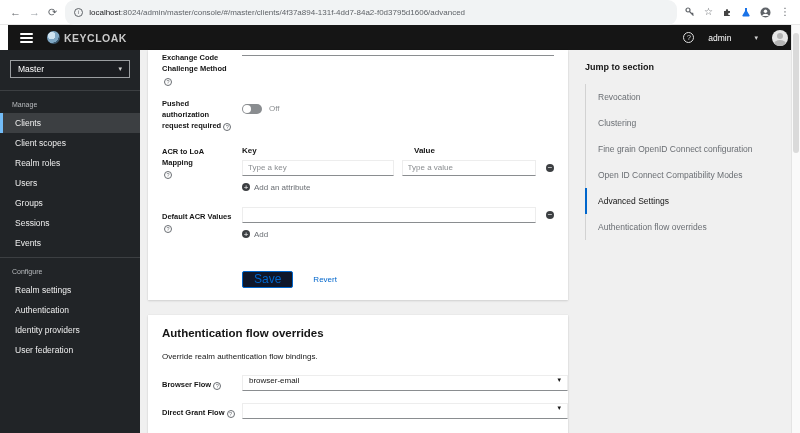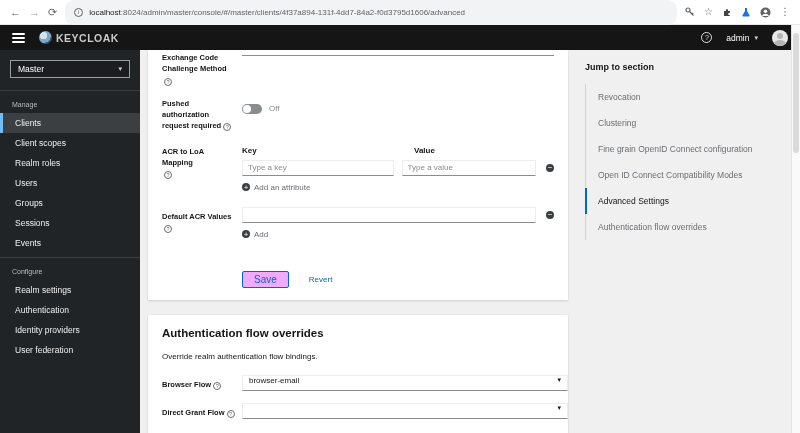--- a/index.html
+++ b/index.html
@@ -12,29 +12,29 @@
   .urlpill { flex:1; height:25px; background:#f1f3f4; border-radius:9px; display:flex; align-items:center; padding:0 9px; gap:6px; min-width:0; }
   .urlpill .infoicon { width:9px; height:9px; border:1px solid #5f6368; border-radius:50%; font-size:6px; color:#5f6368; display:flex; align-items:center; justify-content:center; flex:none; }
   .urltext { font-size:8px; white-space:nowrap; overflow:hidden; }
   .urltext .host { color:#202124; }
   .urltext .rest { color:#5f6368; }
   .chromeicons { display:flex; align-items:center; gap:9px; flex:none; }
   .chromeicons svg { display:block; }
   .chromeicons .glyph { font-size:10px; color:#5f6368; line-height:1; }
 
   
-  .appheader { height:25px; background:#151515; display:flex; align-items:center; padding:0 12px; }
+  .appheader { height:25px; background:#151515; display:flex; align-items:center; padding:0 12px;margin-left:8px; }
   .hamburger { width:13px; display:flex; flex-direction:column; gap:2px; margin-right:14px; cursor:pointer; }
   .hamburger i { display:block; height:2px; background:#fff; border-radius:1px; }
   .brand { display:flex; align-items:center; gap:4px; }
   .brandmark { width:13px; height:13px; border-radius:50%; background:radial-gradient(circle at 35% 35%, #cfe3f1 0 30%, #7fa7c4 31% 60%, #3e5a70 61% 100%); }
   .brandtext { font-size:10.5px; font-weight:bold; letter-spacing:0.5px; color:#c9c9c9; }
   .headright { margin-left:auto; display:flex; align-items:center; gap:14px; }
   .helpicon { width:11px; height:11px; border:1px solid #e0e0e0; border-radius:50%; color:#e0e0e0; font-size:7px; display:flex; align-items:center; justify-content:center; cursor:pointer; }
-  .userdrop { display:flex; align-items:center; gap:5px; color:#fff; font-size:8.5px; cursor:pointer;justify-content:flex-end; }
+  .userdrop { display:flex; align-items:center; gap:23px; color:#fff; font-size:8.5px; cursor:pointer;justify-content:flex-end; }
   .userdrop .caret { font-size:7px; color:#d2d2d2; }
   .avatar { width:16px; height:16px; border-radius:50%; background:#e8e8e8; position:relative; overflow:hidden; cursor:pointer; }
   .avatar::before { content:''; position:absolute; top:3px; left:5px; width:6px; height:6px; border-radius:50%; background:#b5b5b5; }
   .avatar::after { content:''; position:absolute; top:10px; left:2px; width:12px; height:8px; border-radius:50%; background:#b5b5b5; }
 
   
   .shell { display:flex; height:408px; }
   .sidebar { width:140px; flex:none; background:#212427; color:#fff; }
   .realmbox { margin:10px 10px 12px 10px; border:1px solid #9b9ea1; background:#1b1d21; height:18px; display:flex; align-items:center; justify-content:space-between; padding:0 7px; font-size:8.5px; color:#fff; cursor:pointer; }
   .realmbox .caret { font-size:7px; color:#d2d2d2; }
@@ -64,21 +64,21 @@
   .kvrow { display:flex; align-items:center; margin-top:5px; gap:0; }
   input.txt { height:16px; border:1px solid #ededed; border-bottom:1px solid #8a8d90; font-family:"Liberation Sans", sans-serif; font-size:8px; padding:0 5px; color:#151515; background:#fff; outline:none; }
   input.txt::placeholder { color:#8a8d90; }
   .keyinput { width:158px; margin-right:8px; }
   .valinput { width:140px; margin-right:10px; }
   .fullinput { width:306px; margin-right:10px; }
   .minus { width:8px; height:8px; border-radius:50%; background:#3c3f42; color:#fff; font-size:8px; line-height:7px; display:inline-flex; align-items:center; justify-content:center; flex:none; cursor:pointer; }
   .addlink { display:inline-flex; align-items:center; gap:4px; font-size:8px; color:#6a6e73; margin-top:7px; cursor:pointer; }
   .plus { width:8px; height:8px; border-radius:50%; background:#3c3f42; color:#fff; font-size:8px; line-height:7px; display:inline-flex; align-items:center; justify-content:center; }
   .actions { display:flex; align-items:center; margin-left:80px; }
-  .savebtn { height:17px; padding:0 11px; background:#f0abfc; border:1px solid #0066cc; border-radius:2px; color:#0066cc; font-size:10px; font-family:"Liberation Sans", sans-serif; cursor:pointer; }
+  .savebtn { height:17px; padding:0 11px; background:#0f172a; border:1px solid #0066cc; border-radius:2px; color:#0066cc; font-size:12px; font-family:"Liberation Sans", sans-serif; cursor:pointer; }
   .revertlink { font-size:8px; color:#0066cc; margin-left:20px; cursor:pointer; }
 
   .cardtitle { font-size:11.5px; font-weight:bold; color:#151515; }
   .carddesc { font-size:8px; color:#151515; margin-top:13px; }
   .selrow { margin-top:14px; }
   .pfselect { height:16px; border:1px solid #ededed; border-bottom:1px solid #8a8d90; display:flex; align-items:flex-start; justify-content:space-between; padding:0 6px; font-size:8px; color:#151515; width:326px; cursor:pointer; background:#fff; }
   .pfselect .caret { font-size:7px; color:#151515; }
 
   
   .jumpnav { margin-left:17px; padding-top:12px; width:205px; flex:none; }

